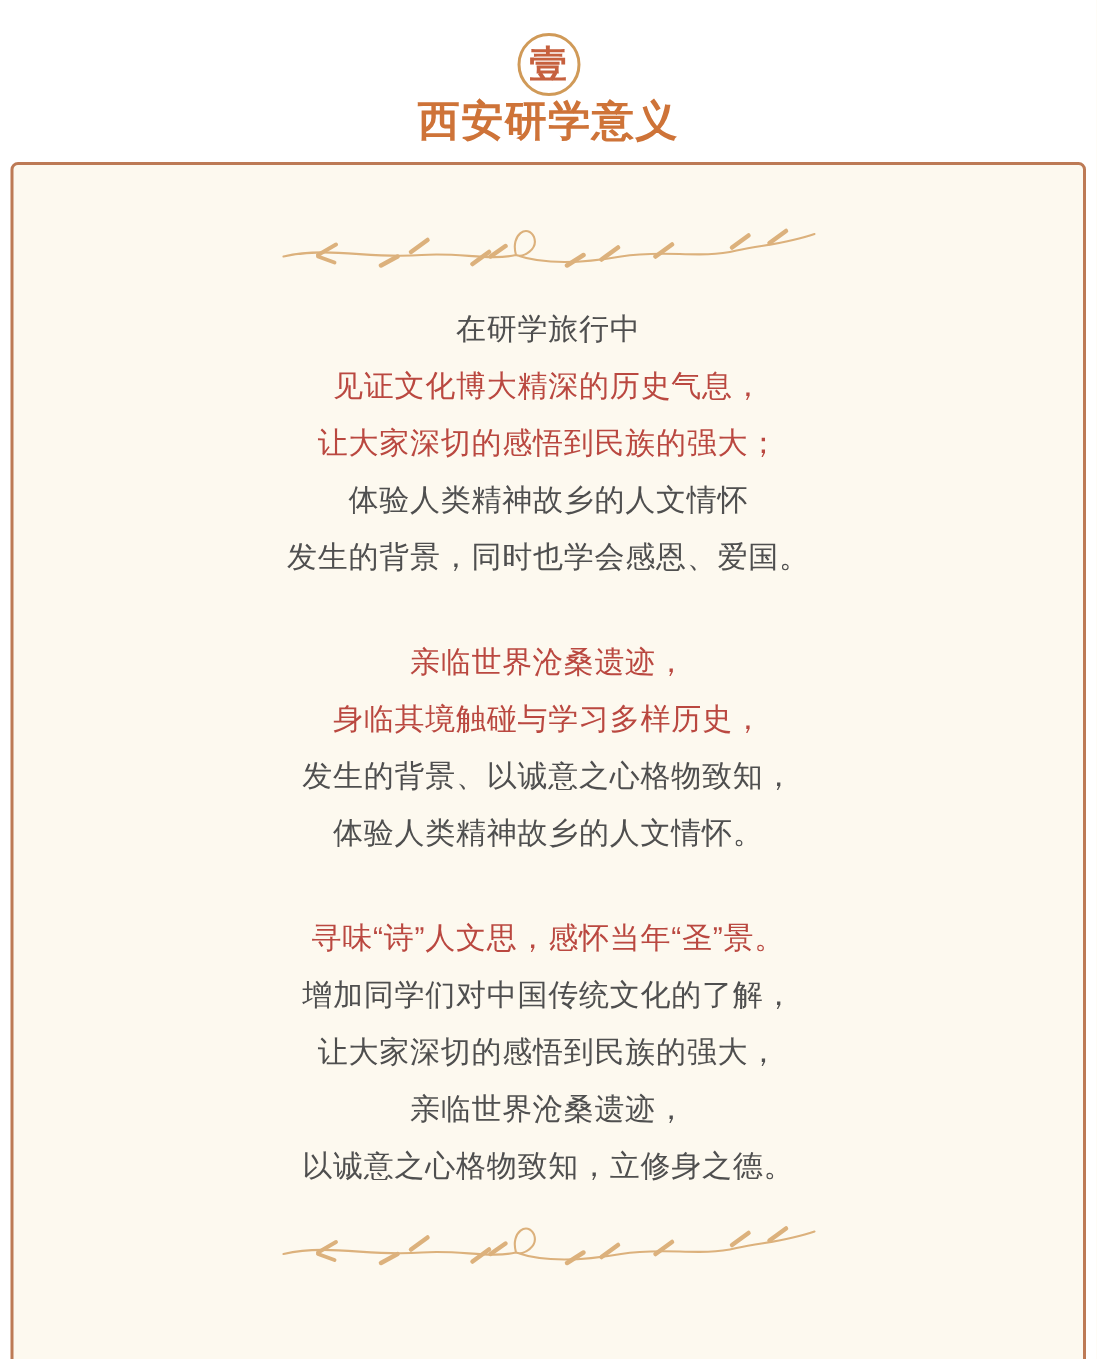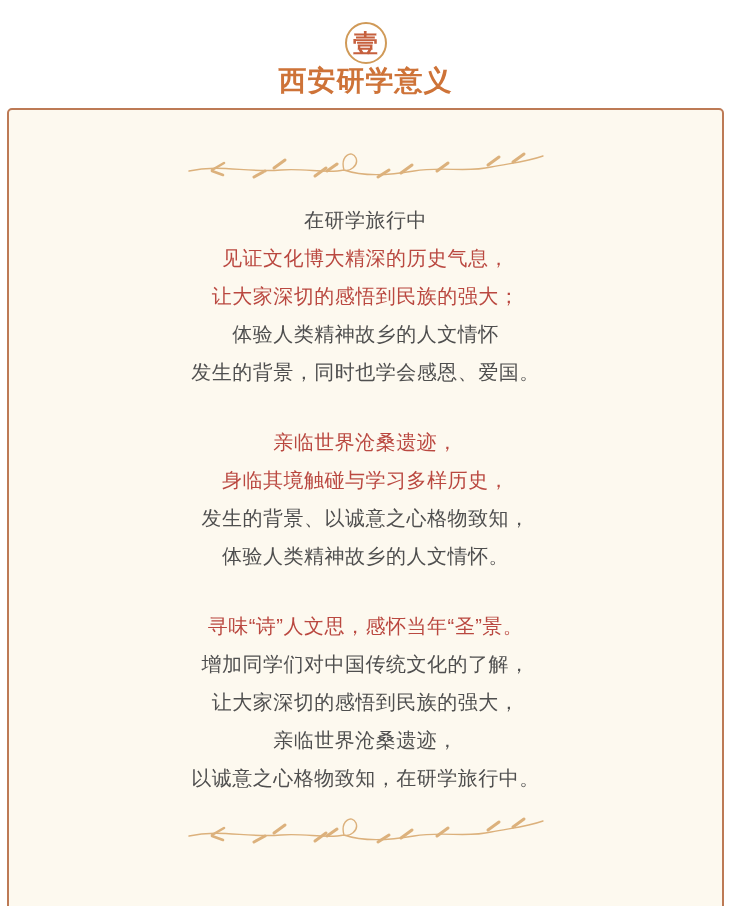--- a/index.html
+++ b/index.html
@@ -110,21 +110,21 @@
           <div class="line em">亲临世界沧桑遗迹，</div>
           <div class="line em">身临其境触碰与学习多样历史，</div>
           <div class="line plain">发生的背景、以诚意之心格物致知，</div>
           <div class="line plain">体验人类精神故乡的人文情怀。</div>
         </div>
         <div class="paragraph">
           <div class="line em">寻味“诗”人文思，感怀当年“圣”景。</div>
           <div class="line plain">增加同学们对中国传统文化的了解，</div>
           <div class="line plain">让大家深切的感悟到民族的强大，</div>
           <div class="line plain">亲临世界沧桑遗迹，</div>
-          <div class="line plain">以诚意之心格物致知，在研学旅行中。</div>
+          <div class="line plain">以诚意之心格物致知，立修身之德。</div>
         </div>
       </div>
 
     <div class="divider bottom">
       <svg width="360" height="36" viewBox="0 0 360 36">
         <g stroke="currentColor" fill="none" stroke-linecap="round">
           <path stroke-width="1.4" d="M3,25 C35,18 60,27 95,24 C120,22 140,28 158,24 C154,10 166,3 170,12 C173,20 163,26 158,24 C178,31 205,29 228,25 C258,20 280,27 305,21 C325,17 340,16 357,10"></path>
           <path stroke-width="2.6" d="M38,17 L26,24"></path>
           <path stroke-width="2.6" d="M37,29 L26,25"></path>
           <path stroke-width="3" d="M79,25 L68,31"></path>

